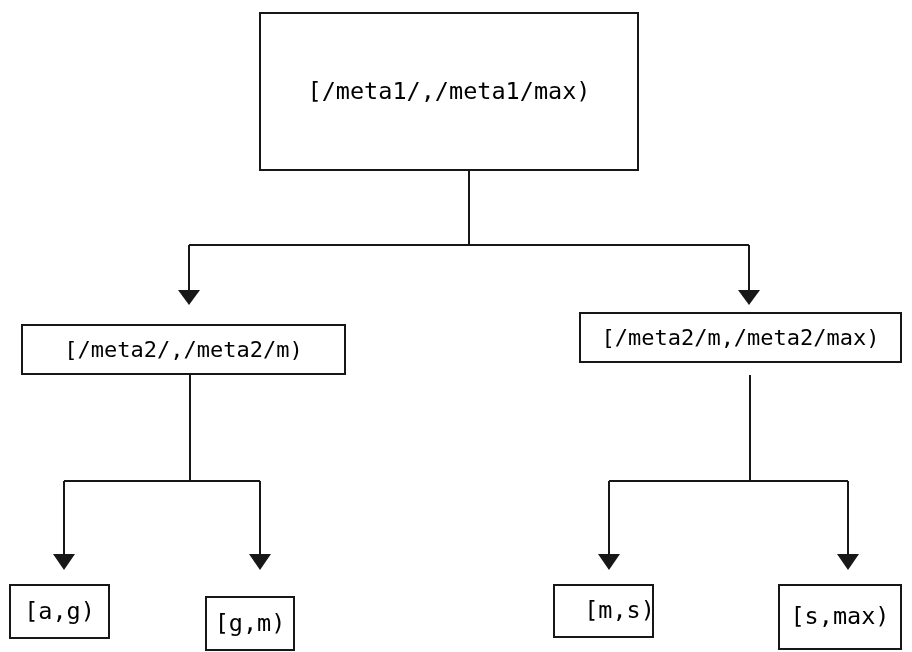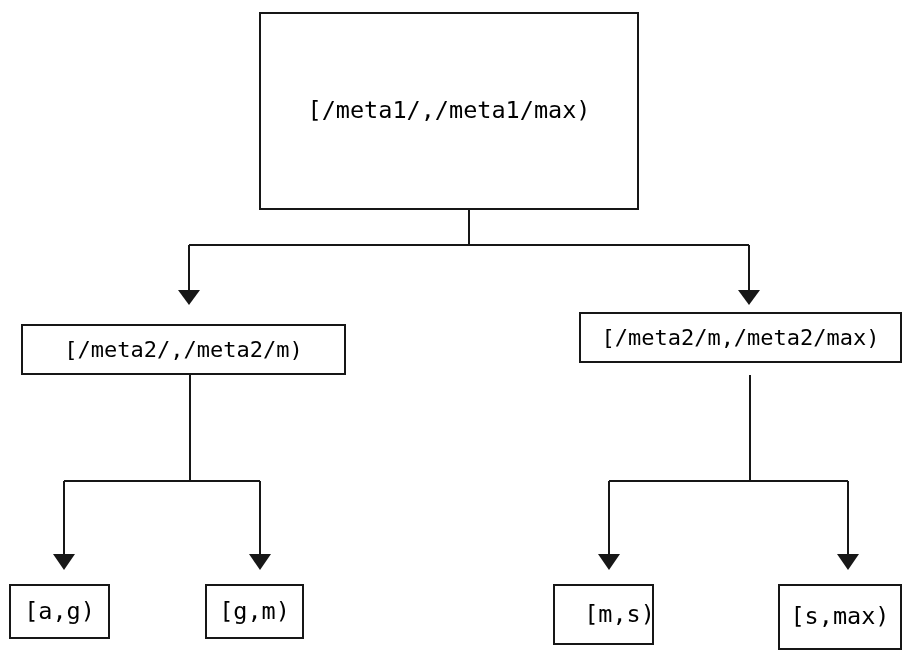--- a/index.html
+++ b/index.html
@@ -38,21 +38,21 @@
   .node-label {
     display: block;
     line-height: 1;
     letter-spacing: 0;
   }
   
   #node-root {
     left: 259px;
     top: 12px;
     width: 380px;
-    height: 198px;
+    height: 159px;
   }
   #node-root .node-label { font-size: 23.5px; }
   
   #node-mid-left {
     left: 21px;
     top: 324px;
     width: 325px;
     height: 51px;
   }
   #node-mid-right {
@@ -65,29 +65,29 @@
   #node-mid-right .node-label { font-size: 22px; }
   
   #node-leaf-ag {
     left: 9px;
     top: 584px;
     width: 101px;
     height: 55px;
   }
   #node-leaf-gm {
     left: 205px;
-    top: 584px;
-    width: 99px;
+    top: 596px;
+    width: 90px;
     height: 55px;
   }
   #node-leaf-ms {
     left: 553px;
     top: 584px;
     width: 101px;
-    height: 61px;
+    height: 54px;
     padding-left: 32px;
   }
   #node-leaf-smax {
     left: 778px;
     top: 584px;
     width: 124px;
     height: 66px;
   }
   #node-leaf-ag .node-label,
   #node-leaf-gm .node-label,

